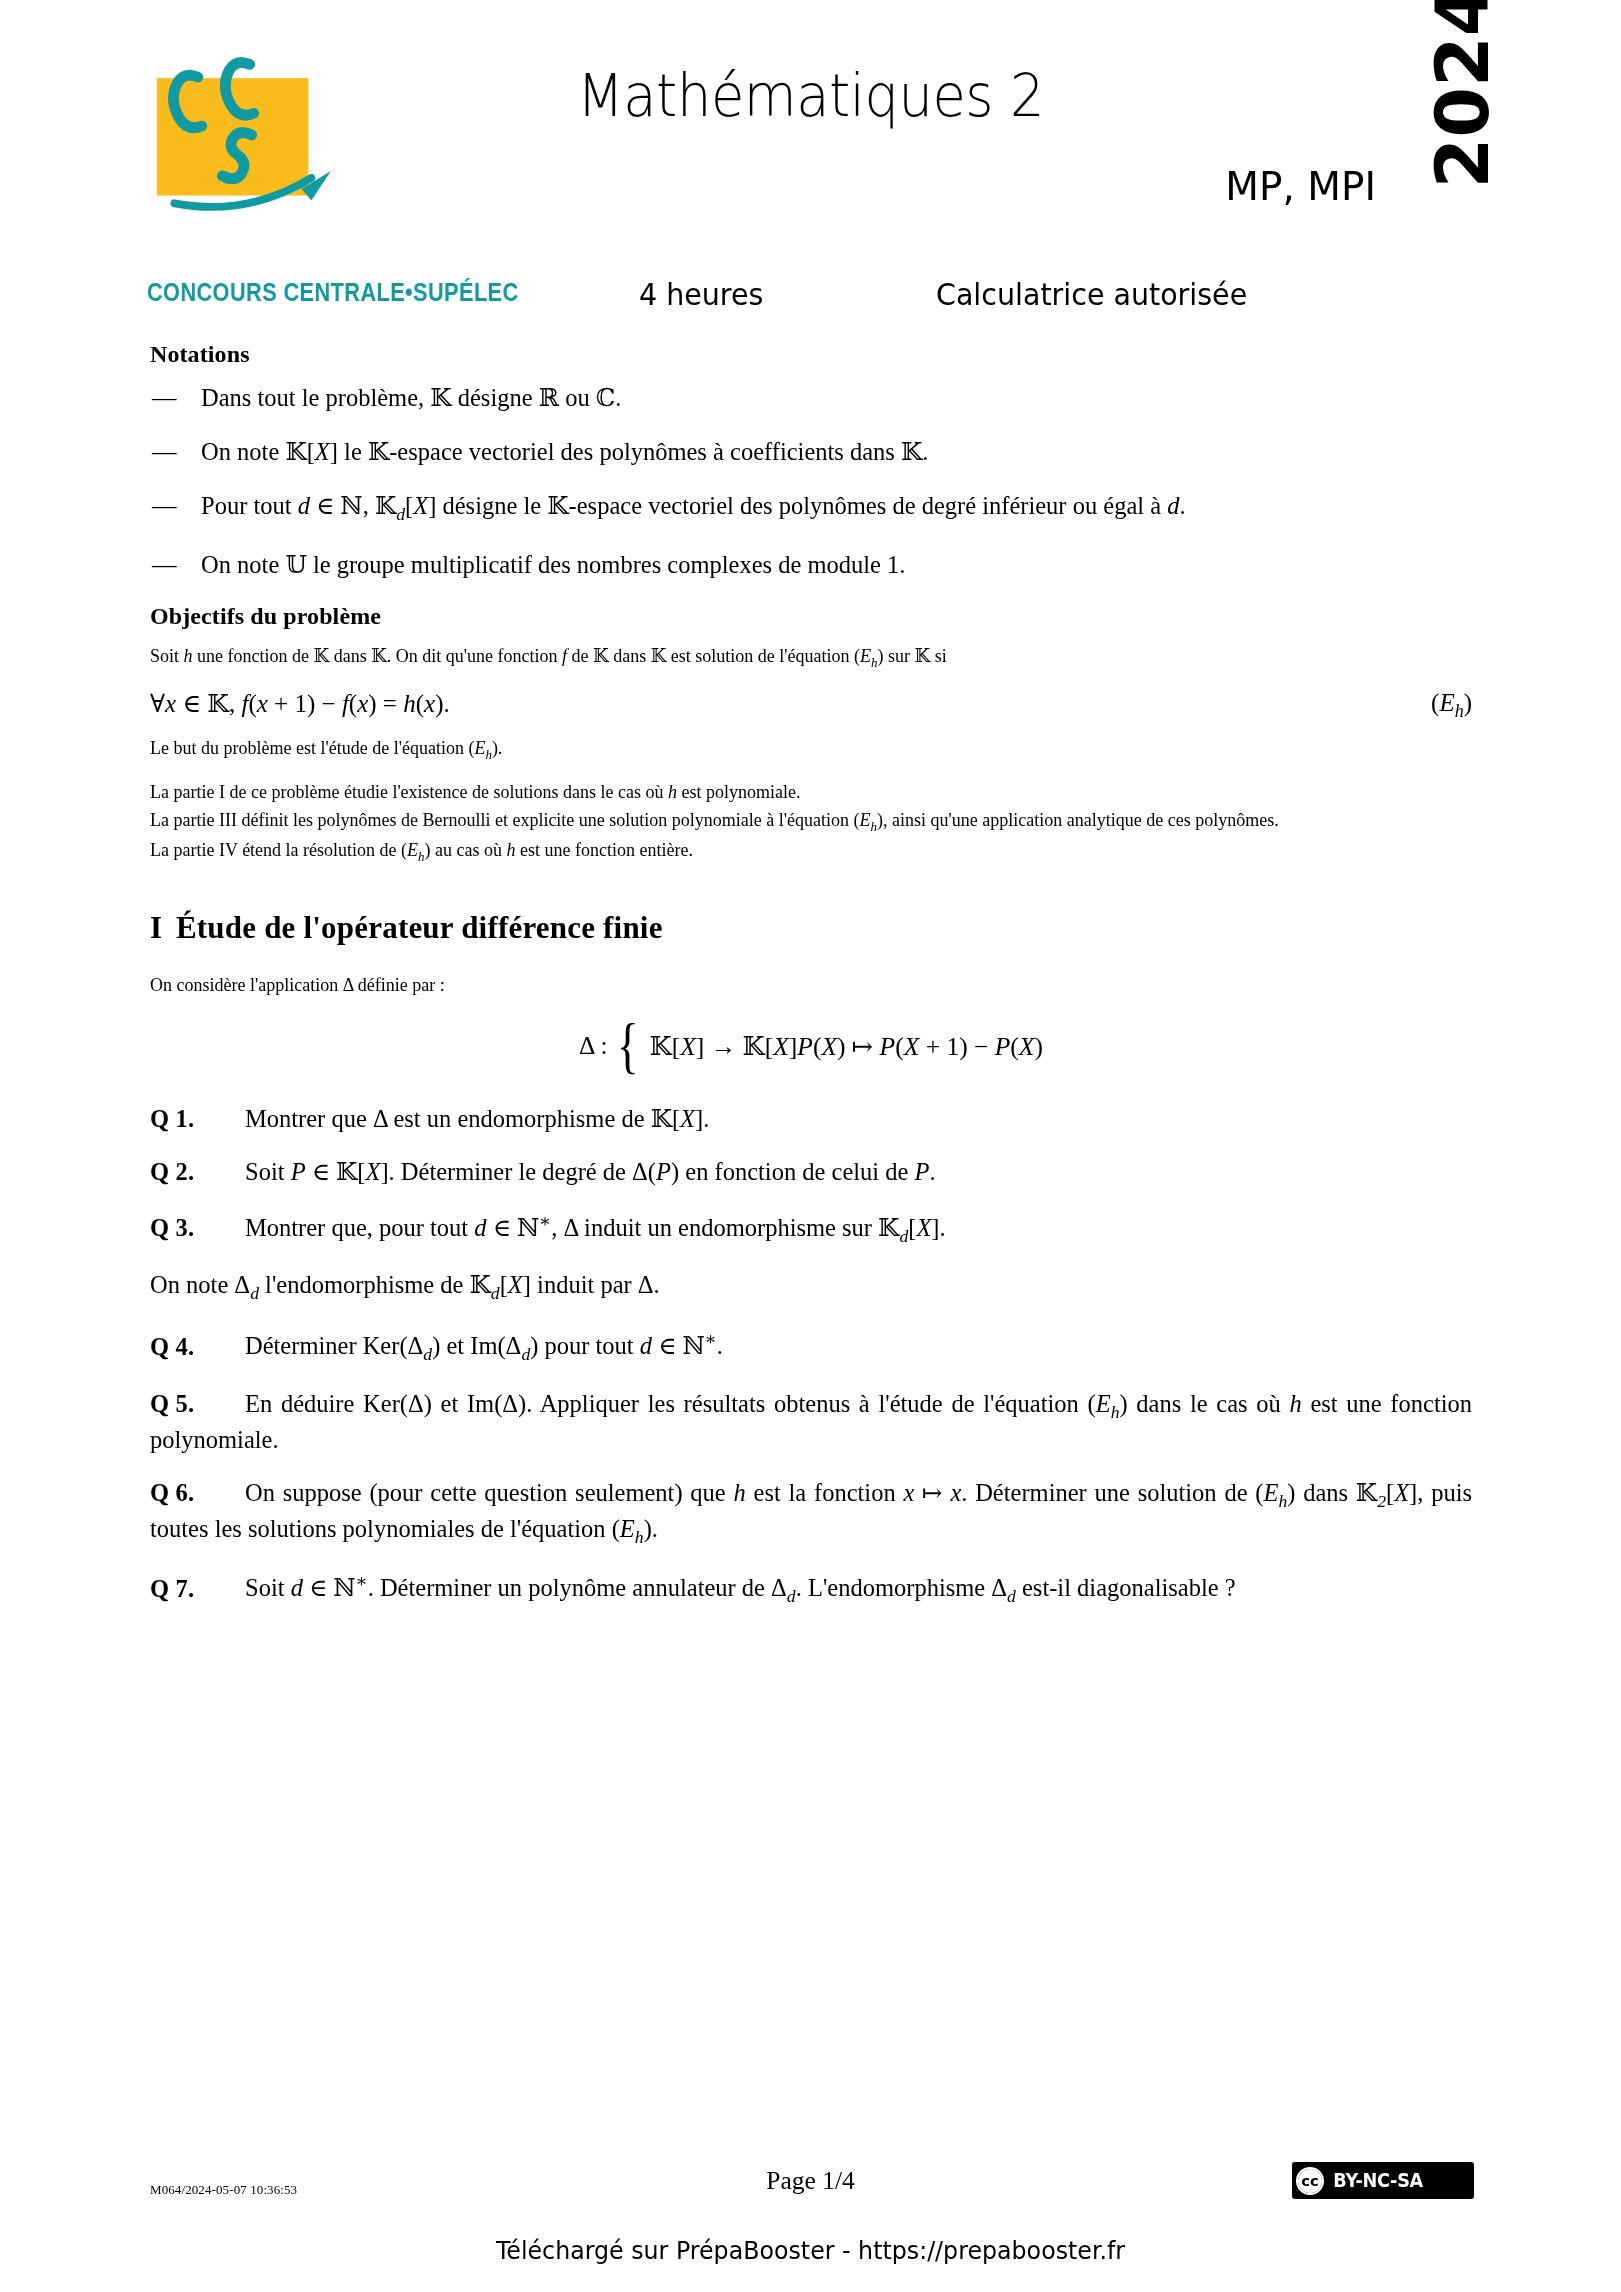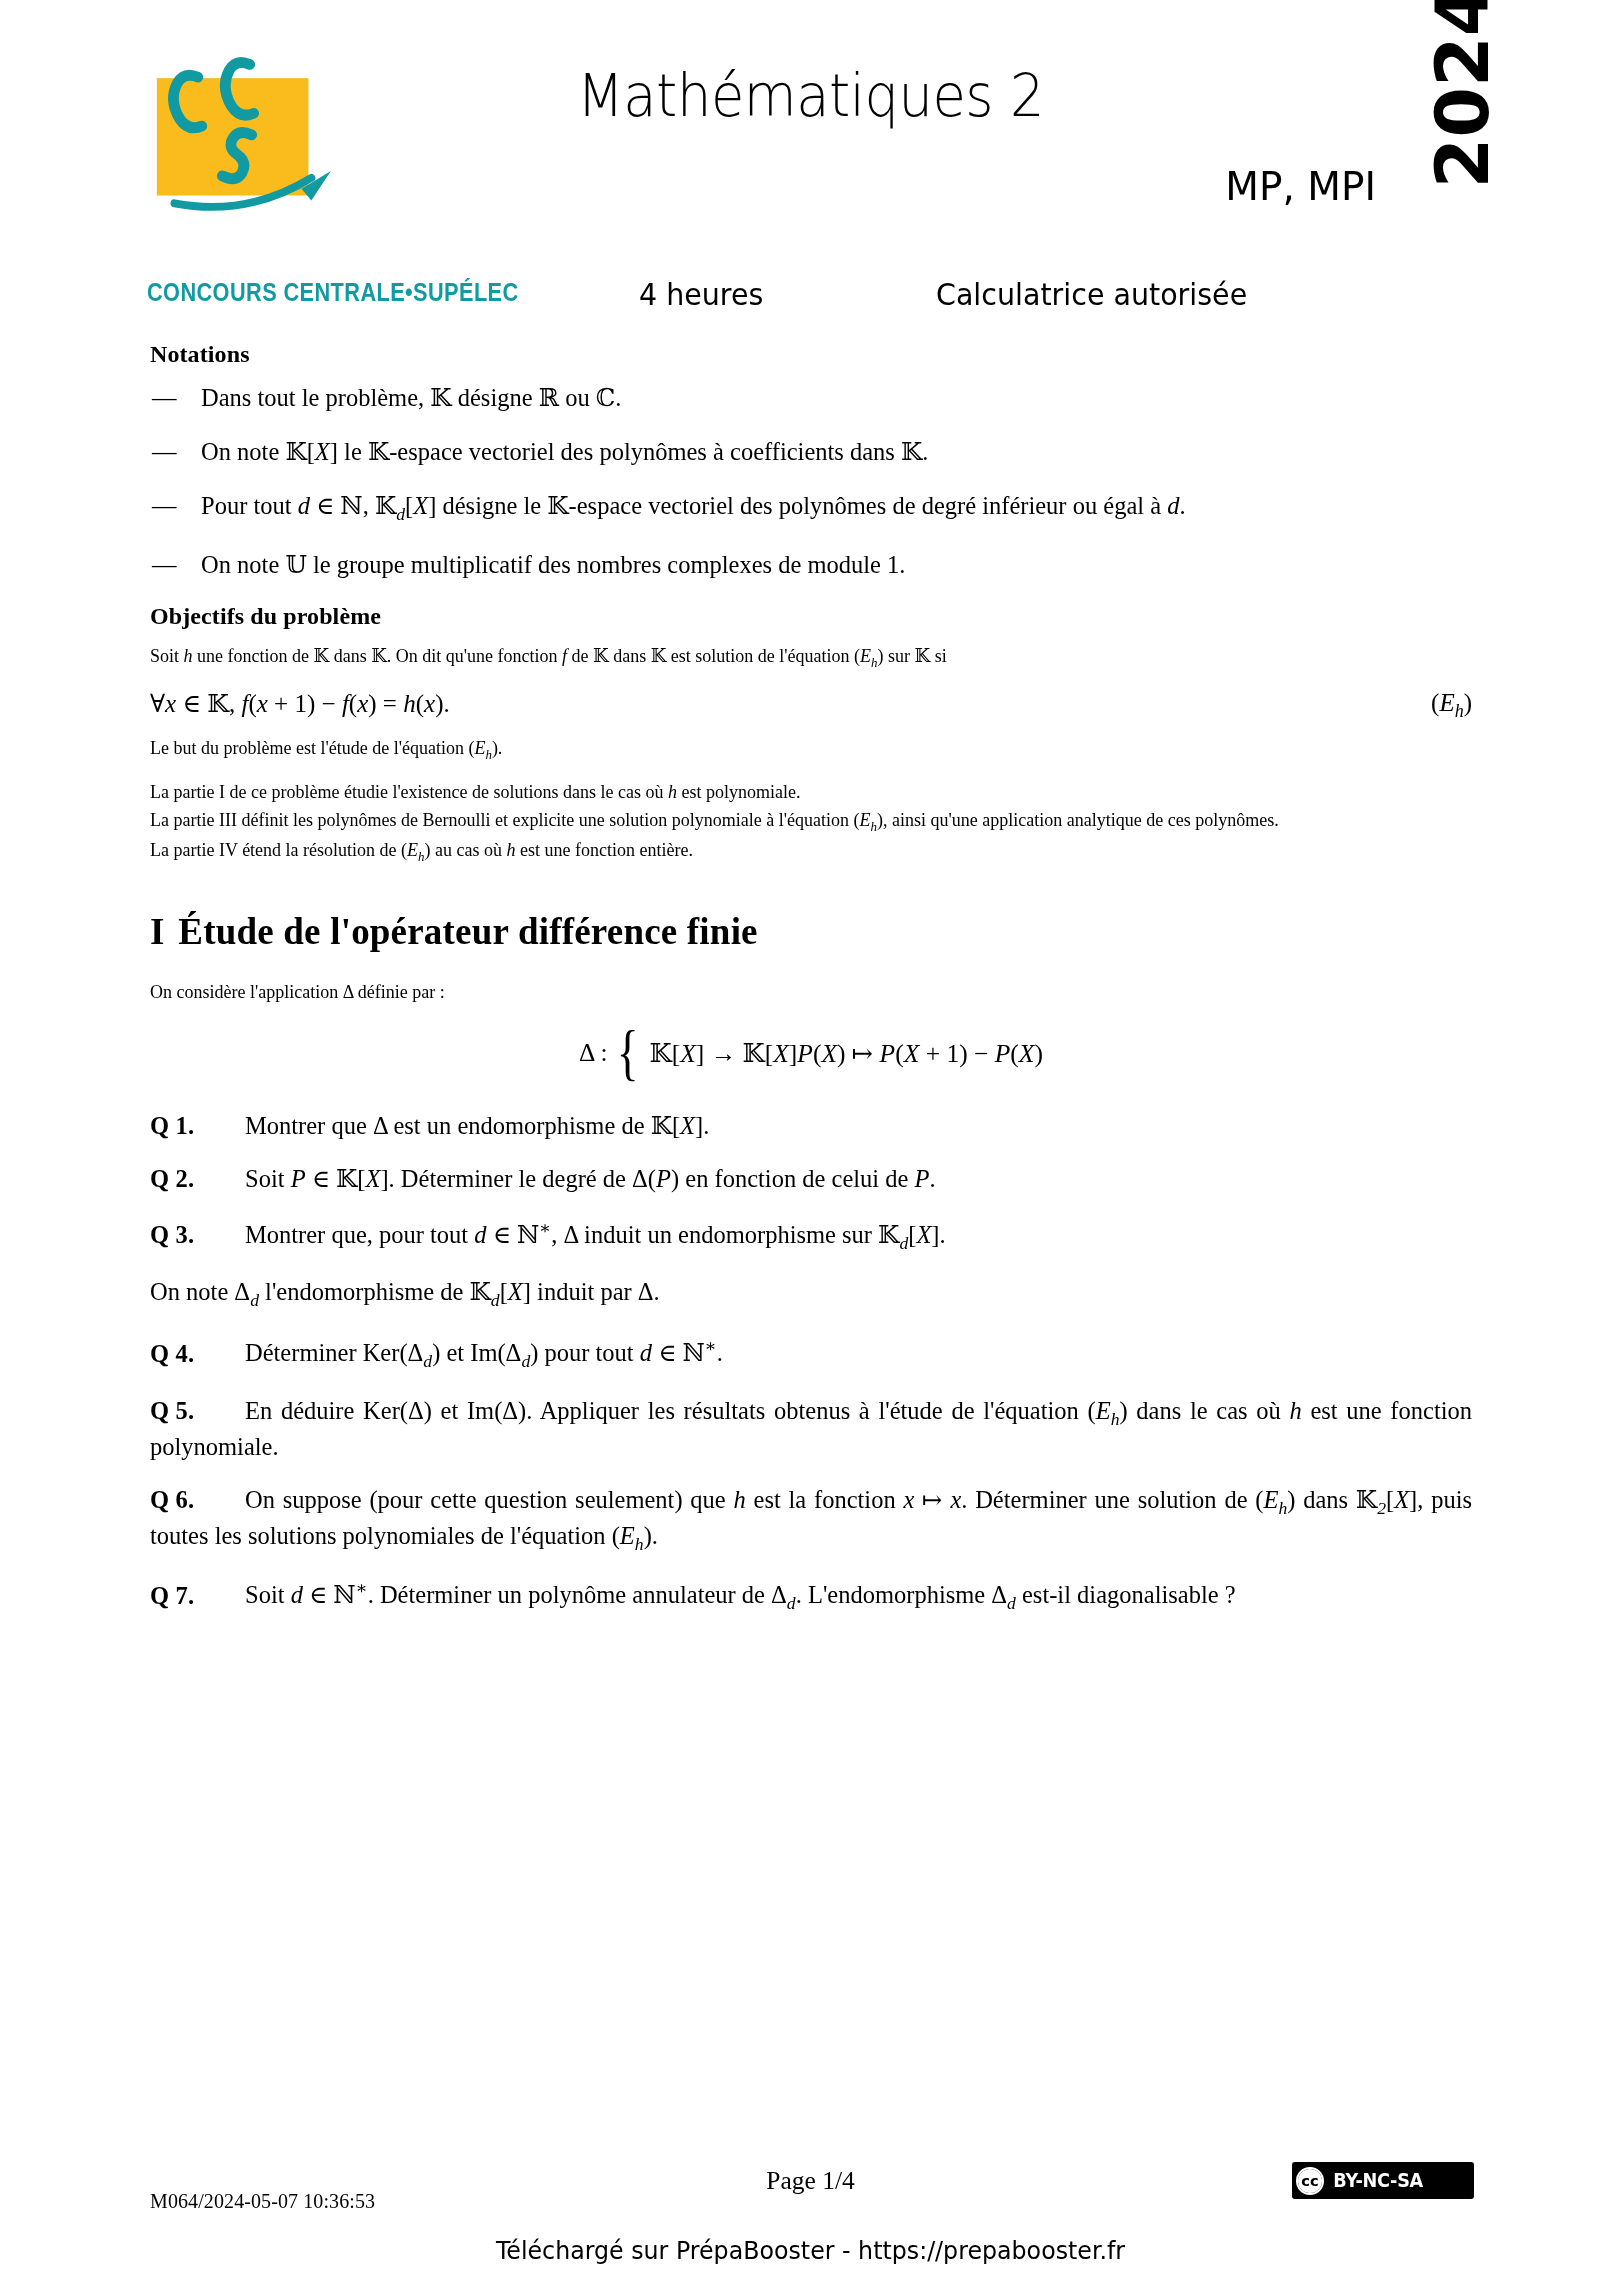--- a/index.html
+++ b/index.html
@@ -167,21 +167,21 @@
   }
   .eq-tag {
     position: absolute;
     right: 0;
     top: 0;
     font-size: 25px;
   }
 
   .section-title {
     font-weight: bold;
-    font-size: 37px;
+    font-size: 31px;
     margin: 45px 0 27.4px 0;
     letter-spacing: 0.2px;
   }
   .section-title .sec-num { margin-right: 13.7px; }
 
   .delta-def {
     display: flex;
     justify-content: center;
     align-items: center;
     margin: 21.6px 0 29px 0;
@@ -230,22 +230,22 @@
   .footer {
     position: absolute;
     left: 0;
     top: 2174px;
     width: 1621px;
     height: 118px;
   }
   .footer-left {
     position: absolute;
     left: 150px;
-    top: 16px;
-    font-size: 20px;
+    top: 8px;
+    font-size: 13px;
     letter-spacing: 0.1px;
     text-align: center;
   }
   .footer-center {
     position: absolute;
     left: 0;
     top: -7.8px;
     width: 1621px;
     text-align: center;
     font-size: 25.5px;

